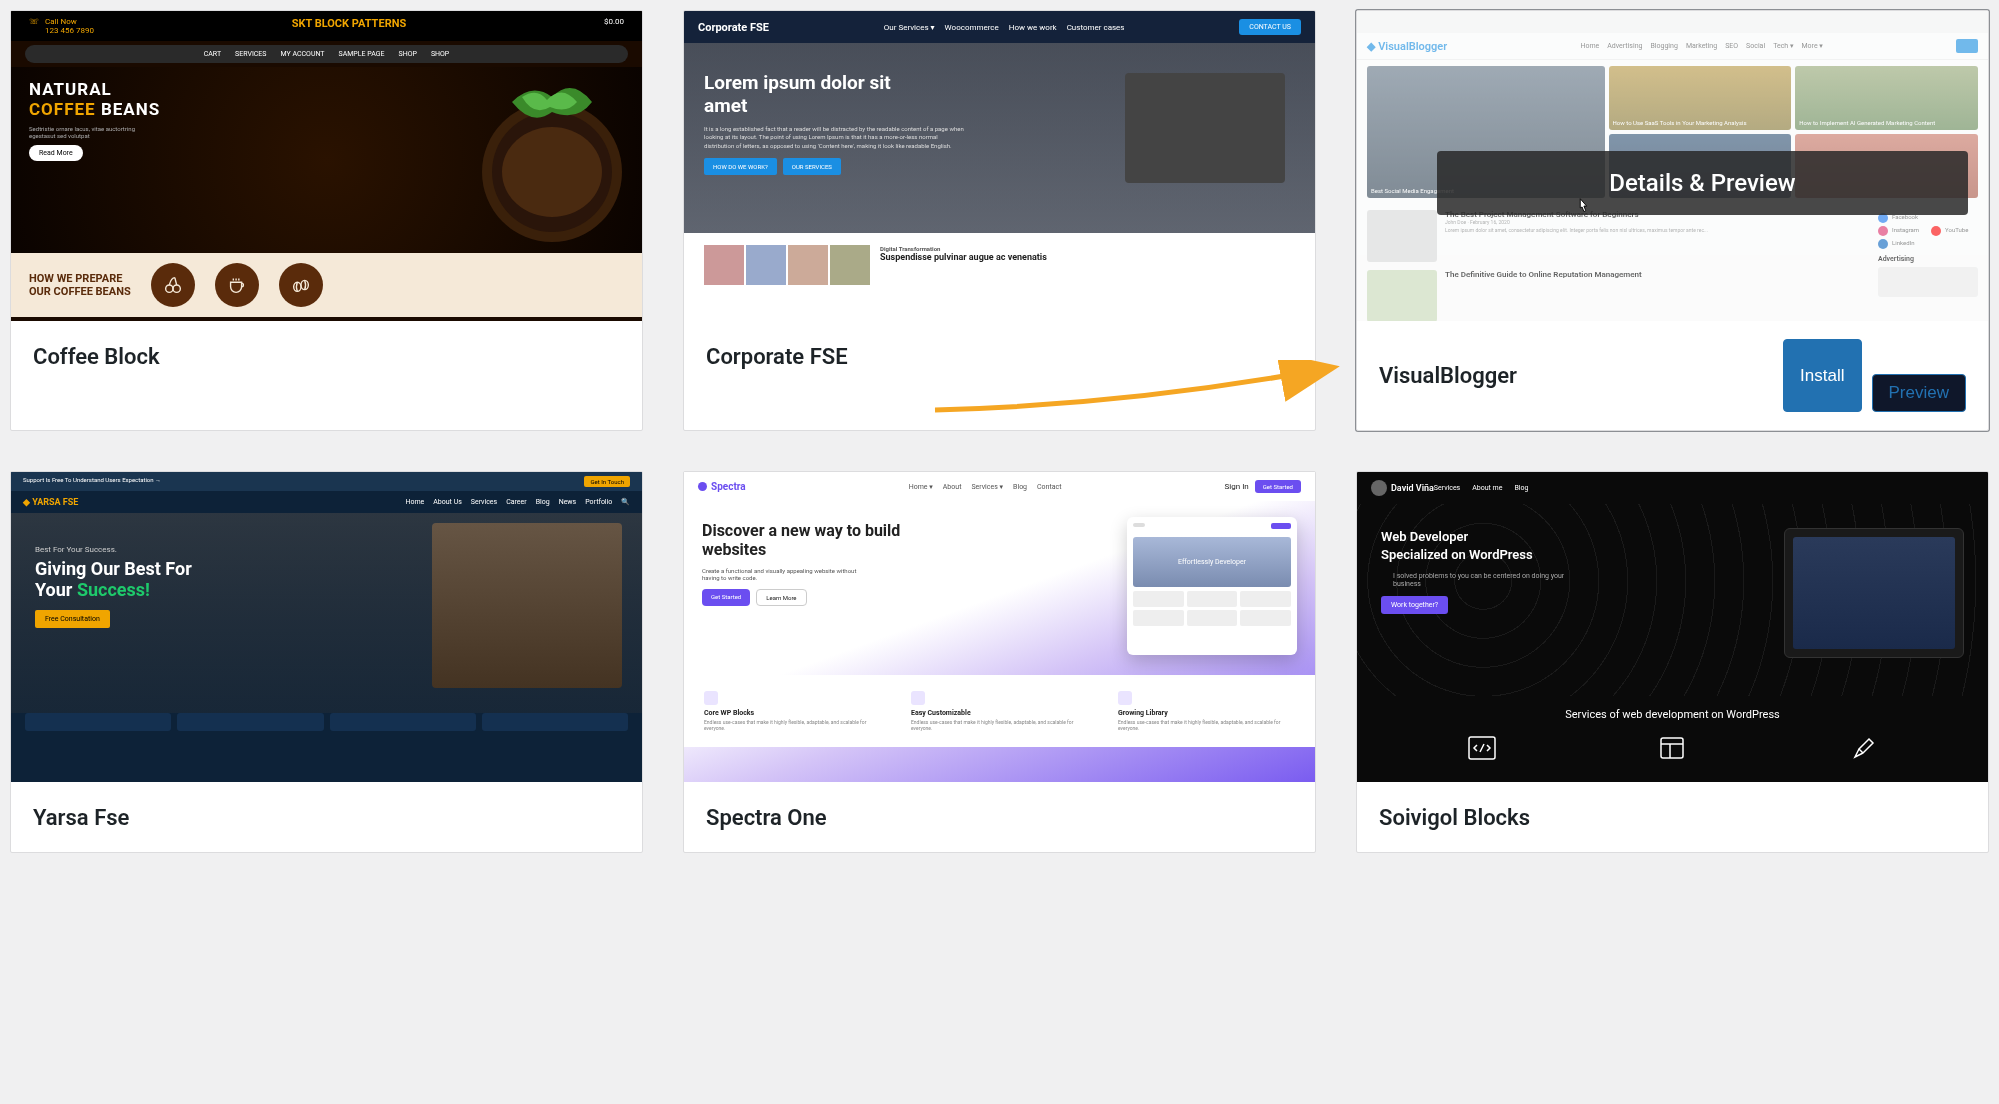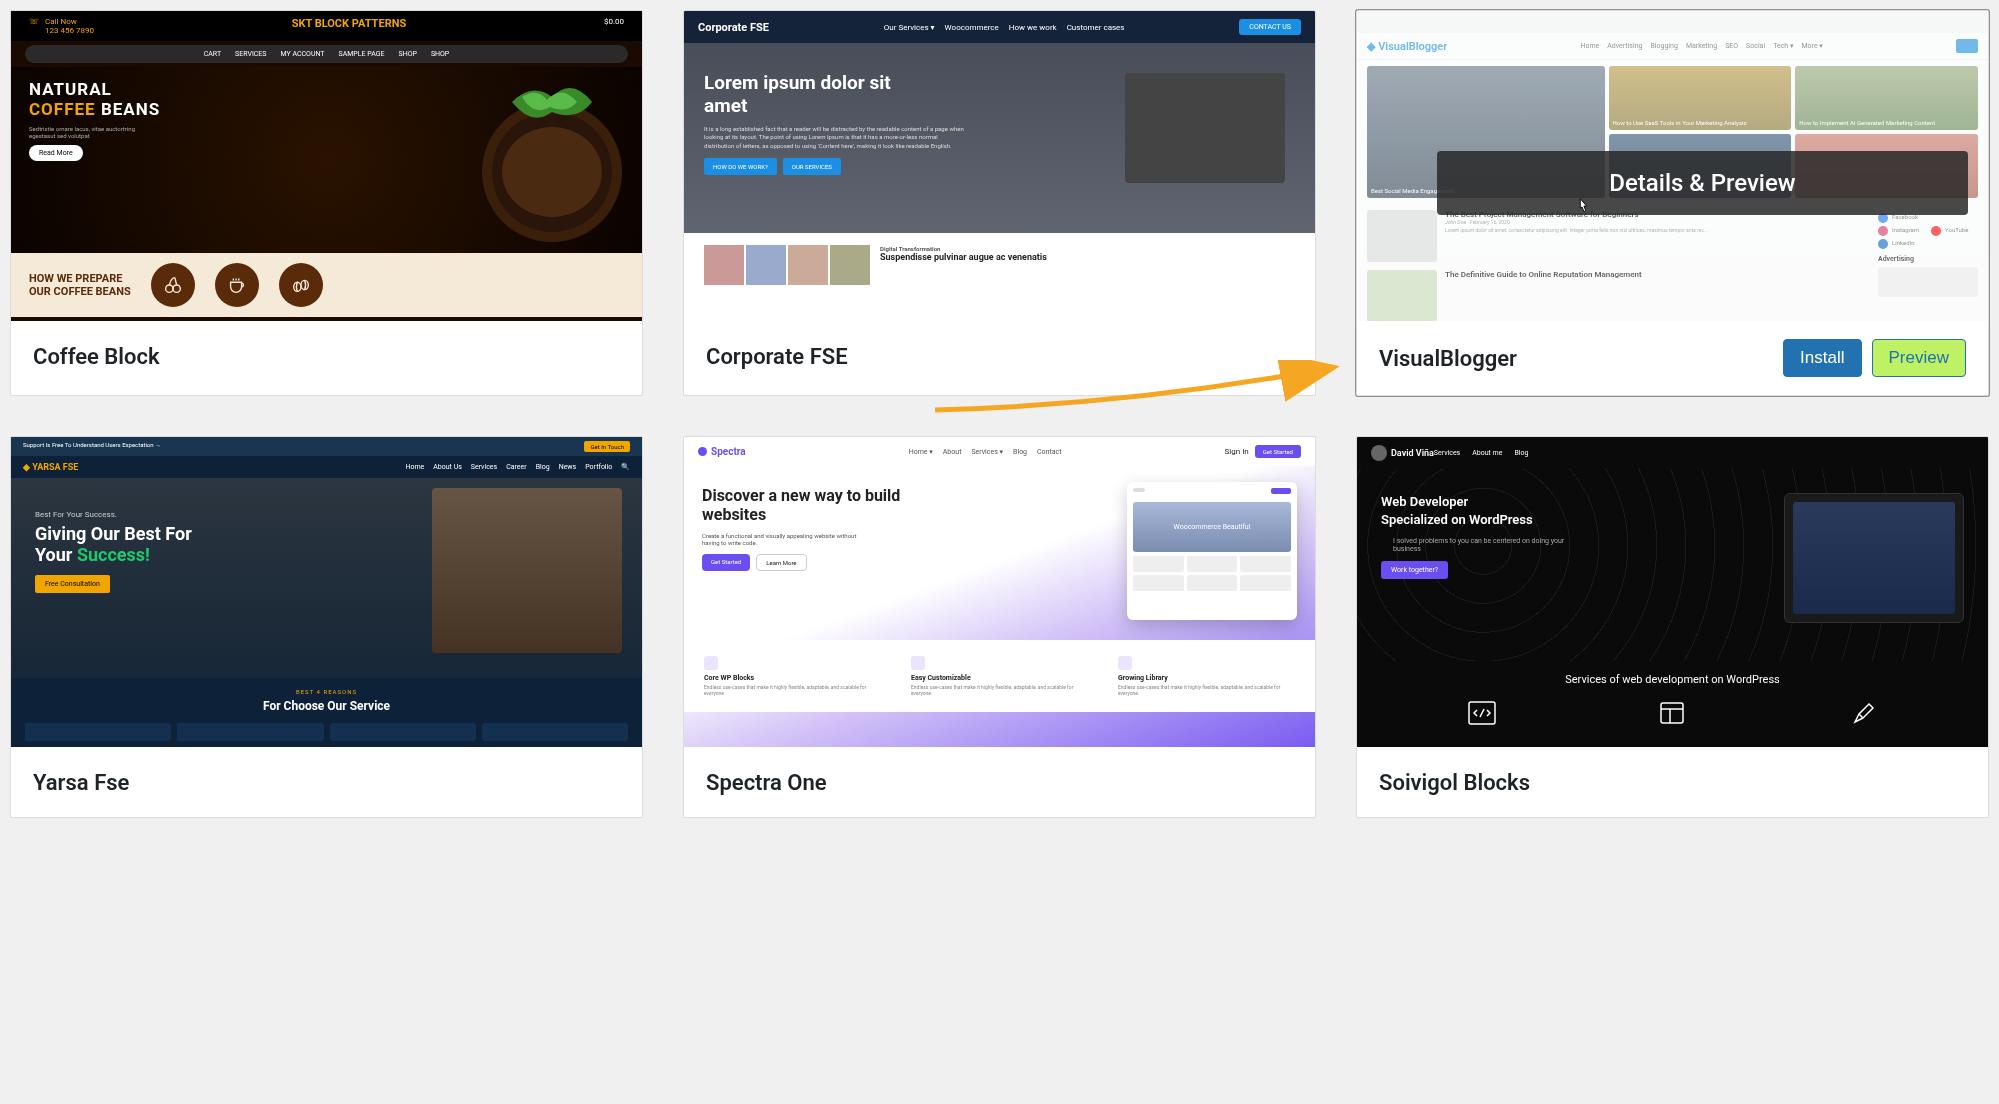--- a/index.html
+++ b/index.html
@@ -5,21 +5,21 @@
 * { margin: 0; padding: 0; box-sizing: border-box; }
 body { font-family: -apple-system, BlinkMacSystemFont, "Segoe UI", Roboto, sans-serif; background: #f0f0f1; padding: 10px; }
 .grid { display: grid; grid-template-columns: repeat(3, 1fr); gap: 40px; max-width: 1999px; }
 .card { background: #fff; border: 1px solid #dcdcde; border-radius: 2px; overflow: hidden; position: relative; }
 .thumb { height: 310px; overflow: hidden; position: relative; background: #f6f7f7; }
 .footer { display: flex; align-items: center; justify-content: space-between; padding: 18px 22px; min-height: 70px; }
 .title { font-size: 22px; font-weight: 600; color: #1d2327; }
 .actions { display: flex; gap: 10px; }
 .btn { padding: 8px 16px; font-size: 17px; border-radius: 4px; cursor: pointer; border: 1px solid; }
 .btn-primary { background: #2271b1; color: #fff; border-color: #2271b1; }
-.btn-secondary { background: #bef264; color: #2271b1; border-color: #2271b1; }
+.btn-secondary { background: #0f172a; color: #2271b1; border-color: #2271b1; margin-top: 35px; }
 .overlay { position: absolute; top: 140px; left: 80px; right: 20px; background: rgba(40,40,40,0.85); color: #fff; padding: 18px 20px; font-size: 24px; font-weight: 500; display: flex; align-items: center; justify-content: center; border-radius: 4px; }
 .cursor { position: absolute; top: 45px; left: 135px; width: 22px; height: 22px; }
 .arrow-svg { position: absolute; left: 930px; top: 360px; pointer-events: none; z-index: 10; }
 
 
 .coffee { height:100%; background:#1a0a00; position:relative; font-size:9px; color:#fff; }
 .coffee-top { display:flex; justify-content:space-between; padding:6px 18px; background:#000; font-size:8px; }
 .coffee-top .phone { color:#f0a500; display:flex; gap:6px; }
 .coffee-top .logo { color:#f0a500; font-weight:bold; font-size:11px; }
 .coffee-nav { display:flex; gap:14px; justify-content:center; padding:5px; background:#2a2a2a; border-radius:20px; margin:4px 14px; font-size:7px; }
@@ -343,24 +343,20 @@
               <span>Portfolio</span>
               <span>🔍</span>
             </div>
           </div>
         <div class="yarsa-hero">
           <p class="sub">Best For Your Success.</p>
           <h2><span>Giving Our Best For</span><br><span>Your </span><span class="acc">Success!</span></h2>
           <span class="btn3">Free Consultation</span>
           <div class="yarsa-people"></div>
         </div>
-        <div class="yarsa-reasons">
-            <div class="tag">BEST 4 REASONS</div>
-            <h3>For Choose Our Service</h3>
-          </div>
         <div class="yarsa-cards">
             <div class="yarsa-card"></div>
             <div class="yarsa-card"></div>
             <div class="yarsa-card"></div>
             <div class="yarsa-card"></div>
           </div>
       </div>
     </div>
     <div class="footer">
       <div class="title">Yarsa Fse</div>
@@ -396,21 +392,21 @@
                 <div class="bs">Learn More</div>
               </div>
           </div>
           <div class="spec-mockup">
             <div style="height:10px;display:flex;gap:4px;margin-bottom:4px">
                 <div style="width:12px;height:4px;background:#ddd;border-radius:2px"></div>
                 <div style="flex:1"></div>
                 <div style="width:20px;height:6px;background:#6b4ef0;border-radius:2px"></div>
               </div>
             <div class="hero2">
-                <span>Woocommerce Beautiful</span>
+                <span>Effortlessly Developer</span>
               </div>
             <div style="display:grid;grid-template-columns:repeat(3,1fr);gap:3px;margin-top:4px">
                 <div style="height:16px;background:#eee;border-radius:2px"></div>
                 <div style="height:16px;background:#eee;border-radius:2px"></div>
                 <div style="height:16px;background:#eee;border-radius:2px"></div>
                 <div style="height:16px;background:#eee;border-radius:2px"></div>
                 <div style="height:16px;background:#eee;border-radius:2px"></div>
                 <div style="height:16px;background:#eee;border-radius:2px"></div>
               </div>
           </div>

